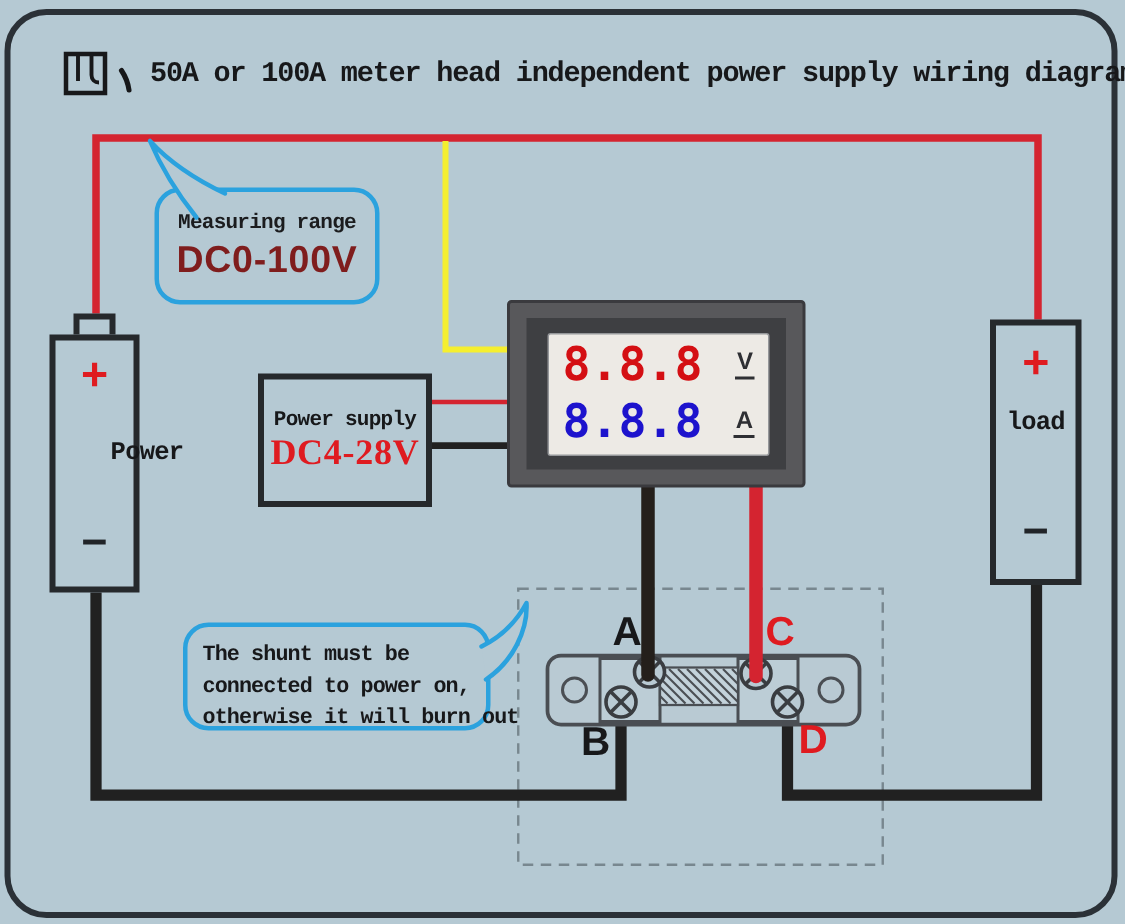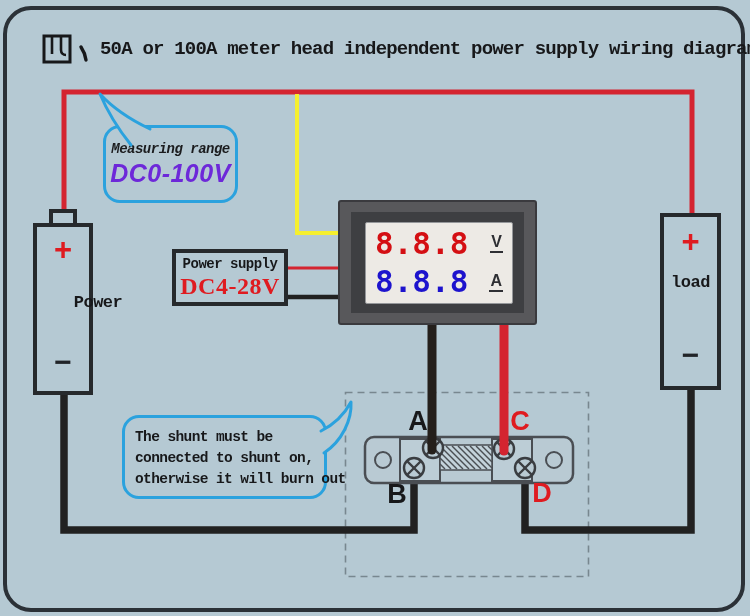--- a/index.html
+++ b/index.html
@@ -20,35 +20,35 @@
   #title-text{
     font-family:"Liberation Mono",monospace;font-weight:bold;font-size:19px;
     letter-spacing:-0.8px;color:#17181a;margin-left:8px;white-space:nowrap;
   }
   .sr{position:absolute;width:1px;height:1px;overflow:hidden;clip-path:inset(50%);}
   
   .bubble{
     position:absolute;border:3.5px solid #2ba2de;border-radius:17px;
     background:#b5c9d3;z-index:5;box-sizing:border-box;
   }
-  #bubble-measuring{left:103px;top:125px;width:135px;height:78px;
-    display:flex;flex-direction:column;align-items:center;justify-content:center;gap:2px;font-style:italic;}
+  #bubble-measuring{left:103px;top:125px;width:150px;height:78px;
+    display:flex;flex-direction:column;align-items:center;justify-content:center;gap:2px;}
   #bubble-measuring .bub-label{
     font-family:"Liberation Mono",monospace;font-weight:bold;font-size:14px;
     letter-spacing:-0.5px;color:#1b1c1e;white-space:nowrap;}
   #bubble-measuring .bub-value{
     font-family:"Liberation Sans",sans-serif;font-weight:bold;font-size:25px;
-    color:#6d28d9;letter-spacing:0.5px;}
-  #bubble-warning{left:122px;top:415px;width:205px;height:84px;padding:9px 0 0 10px;}
+    color:#7f1d1d;letter-spacing:0.5px;}
+  #bubble-warning{left:122px;top:415px;width:205px;height:72px;padding:9px 0 0 10px;}
   #bubble-warning .warn-line{
     font-family:"Liberation Mono",monospace;font-weight:bold;font-size:14.5px;
     letter-spacing:-0.6px;color:#17181a;line-height:21px;white-space:nowrap;}
   
   #ps-box{
-    position:absolute;left:172px;top:249px;width:116px;height:57px;box-sizing:border-box;
+    position:absolute;left:172px;top:249px;width:116px;height:89px;box-sizing:border-box;
     border:4px solid #26292c;background:#b5c9d3;z-index:4;
     display:flex;flex-direction:column;align-items:center;justify-content:center;gap:1px;
   }
   #ps-box .ps-label{font-family:"Liberation Mono",monospace;font-weight:bold;
     font-size:14px;letter-spacing:-0.5px;color:#17181a;white-space:nowrap;}
   #ps-box .ps-value{font-family:Liberation Serif, serif;font-weight:bold;
     font-size:24px;color:#df1b20;letter-spacing:0.5px;}
   
   #meter{
     position:absolute;left:338px;top:200px;width:199px;height:125px;box-sizing:border-box;
@@ -171,21 +171,21 @@
     <path d="M504 318 L504 451" fill="none" stroke-width="9" stroke-linecap="round" stroke="#d42430"></path>
   </svg>
 
   <div class="bubble" id="bubble-measuring">
     <span class="bub-label">Measuring range</span>
     <span class="bub-value">DC0-100V</span>
   </div>
 
   <div class="bubble" id="bubble-warning">
     <div class="warn-line">The shunt must be</div>
-    <div class="warn-line">connected to shunt on,</div>
+    <div class="warn-line">connected to power on,</div>
     <div class="warn-line">otherwise it will burn out</div>
   </div>
 
   <div id="ps-box">
     <span class="ps-label">Power supply</span>
     <span class="ps-value">DC4-28V</span>
   </div>
 
   <div id="meter">
     <div id="meter-bezel"></div>

